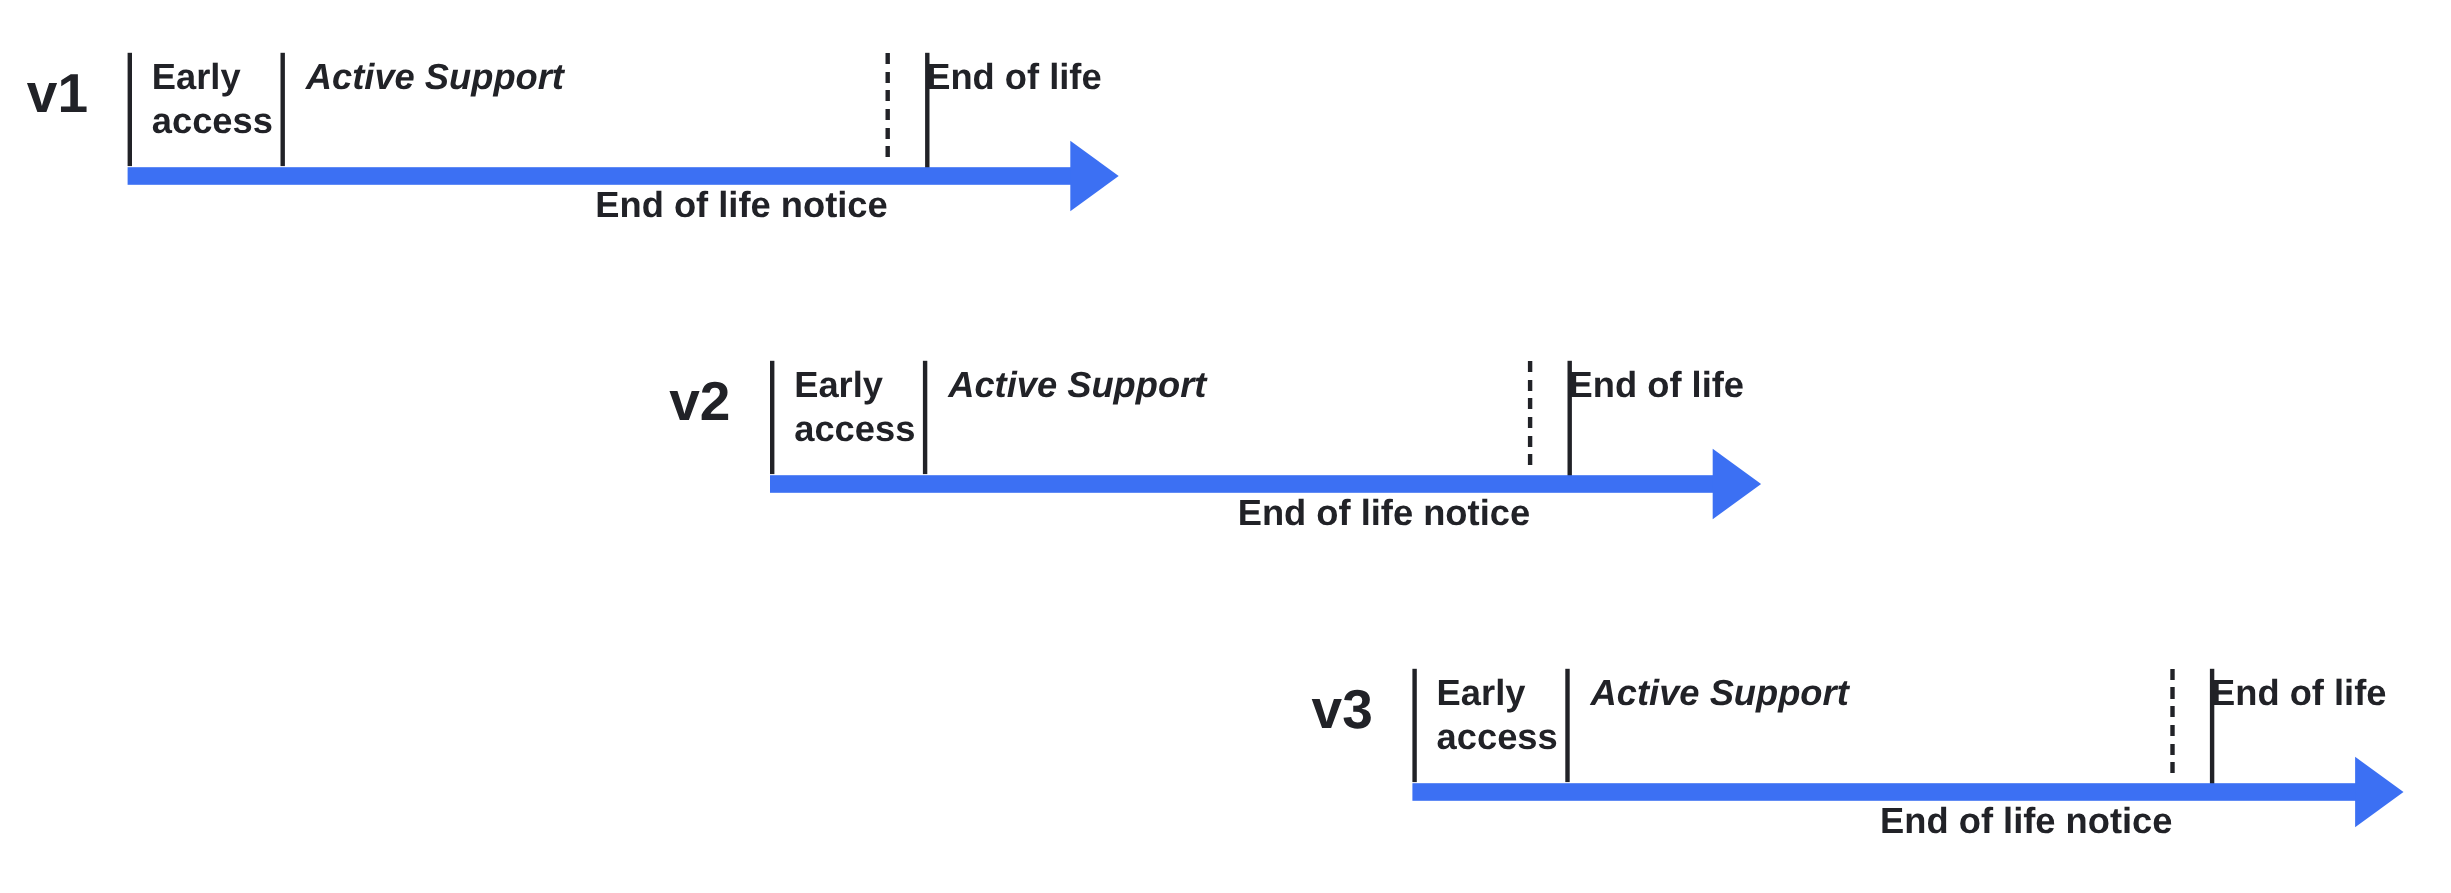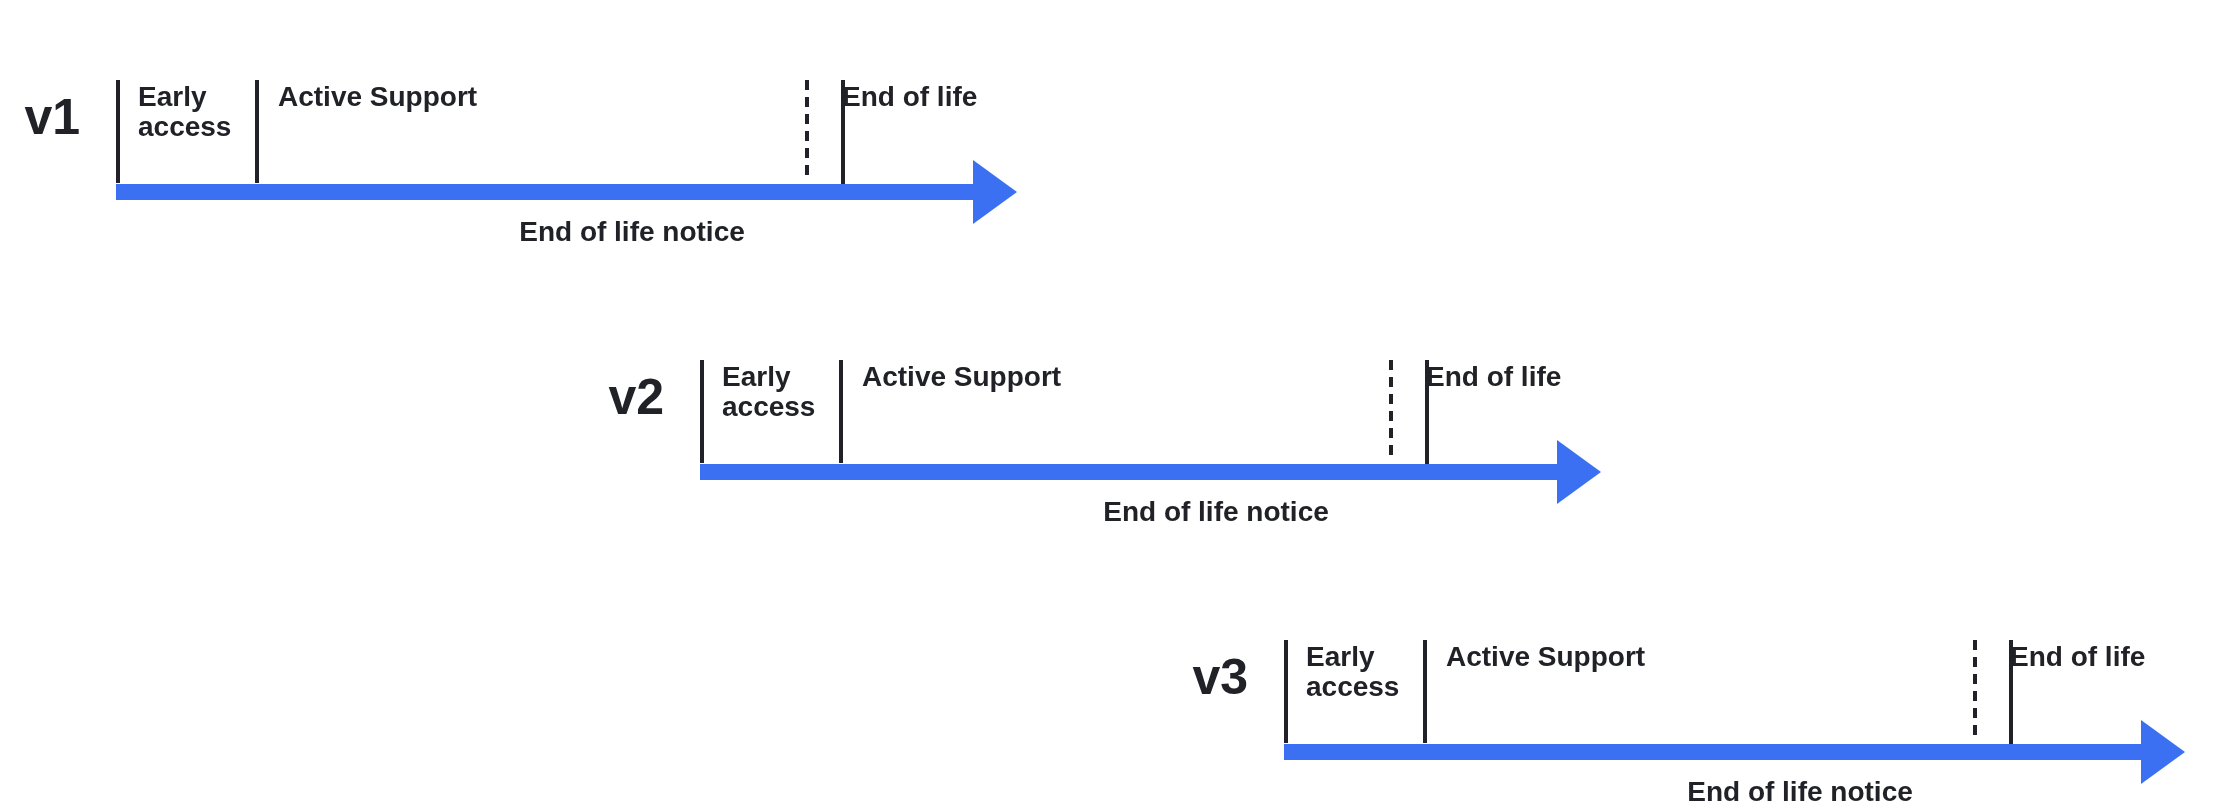--- a/index.html
+++ b/index.html
@@ -12,21 +12,21 @@
   body { font-family: "Liberation Sans", sans-serif; }
 
   .canvas {
     position: relative;
     width: 2228px;
     height: 812px;
     background: var(--bg);
     overflow: hidden;
   }
 
-  .timeline { position: absolute; width: 950px; height: 170px; margin-top: 32px; }
+  .timeline { position: absolute; width: 950px; height: 170px; }
   .tl-1 { left: 118px; top: 48px; }
   .tl-2 { left: 702px; top: 328px; }
   .tl-3 { left: 1286px; top: 608px; }
 
   .version {
     position: absolute;
     left: -140px;
     top: 10px;
     width: 102px;
     text-align: right;
@@ -56,34 +56,34 @@
     background: repeating-linear-gradient(
       to bottom,
       var(--ink) 0px, var(--ink) 10px,
       transparent 10px, transparent 17px
     );
   }
 
   .label {
     position: absolute;
     top: 2px;
-    font-size: 28px;
-    line-height: 30px;
+    font-size: 33px;
+    line-height: 40px;
     font-weight: 700;
     color: var(--ink);
     white-space: nowrap;
   }
   .label-early  { left: 20px; width: 118px; white-space: normal; }
-  .label-active { left: 160px; }
+  .label-active { left: 160px; font-style: italic; }
   .label-eol    { left: 724px; }
   .label-notice {
-    top: 137px;
+    top: 118px;
     left: 339px;
     width: 350px;
-    text-align: center;
+    text-align: right;
   }
 
   .bar {
     position: absolute;
     left: -2px;
     top: 104px;
     width: 859px;
     height: 16px;
     background: var(--accent);
   }

